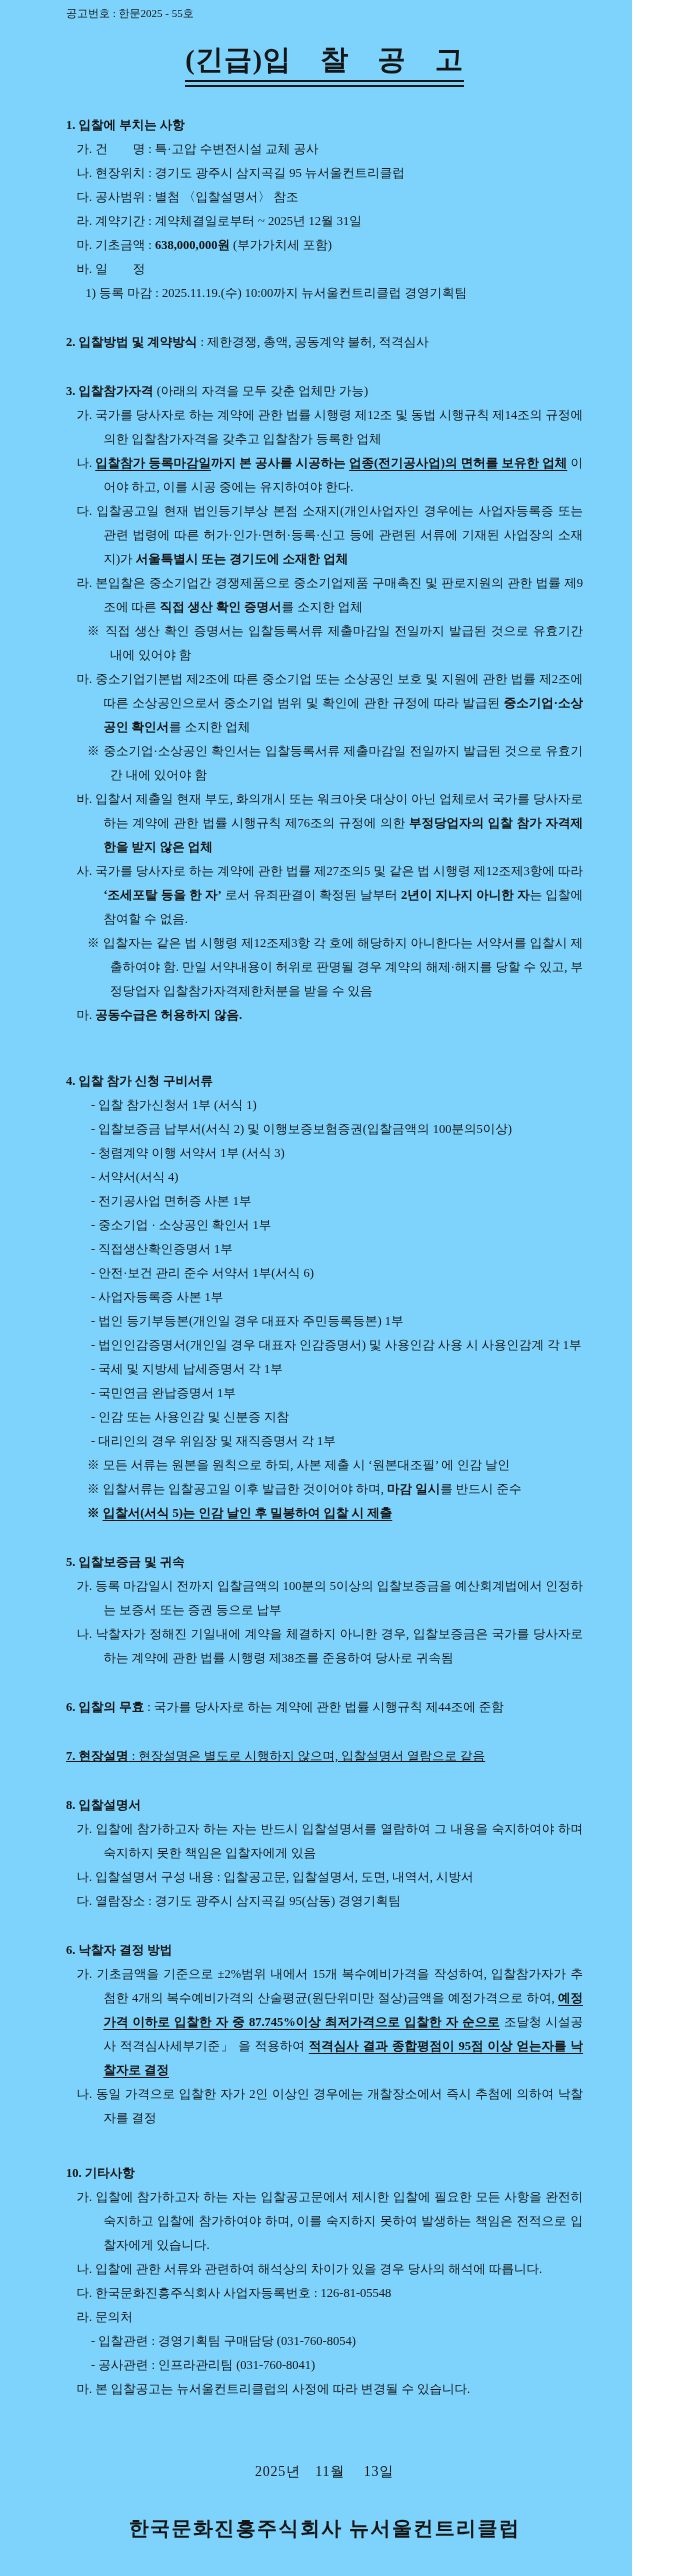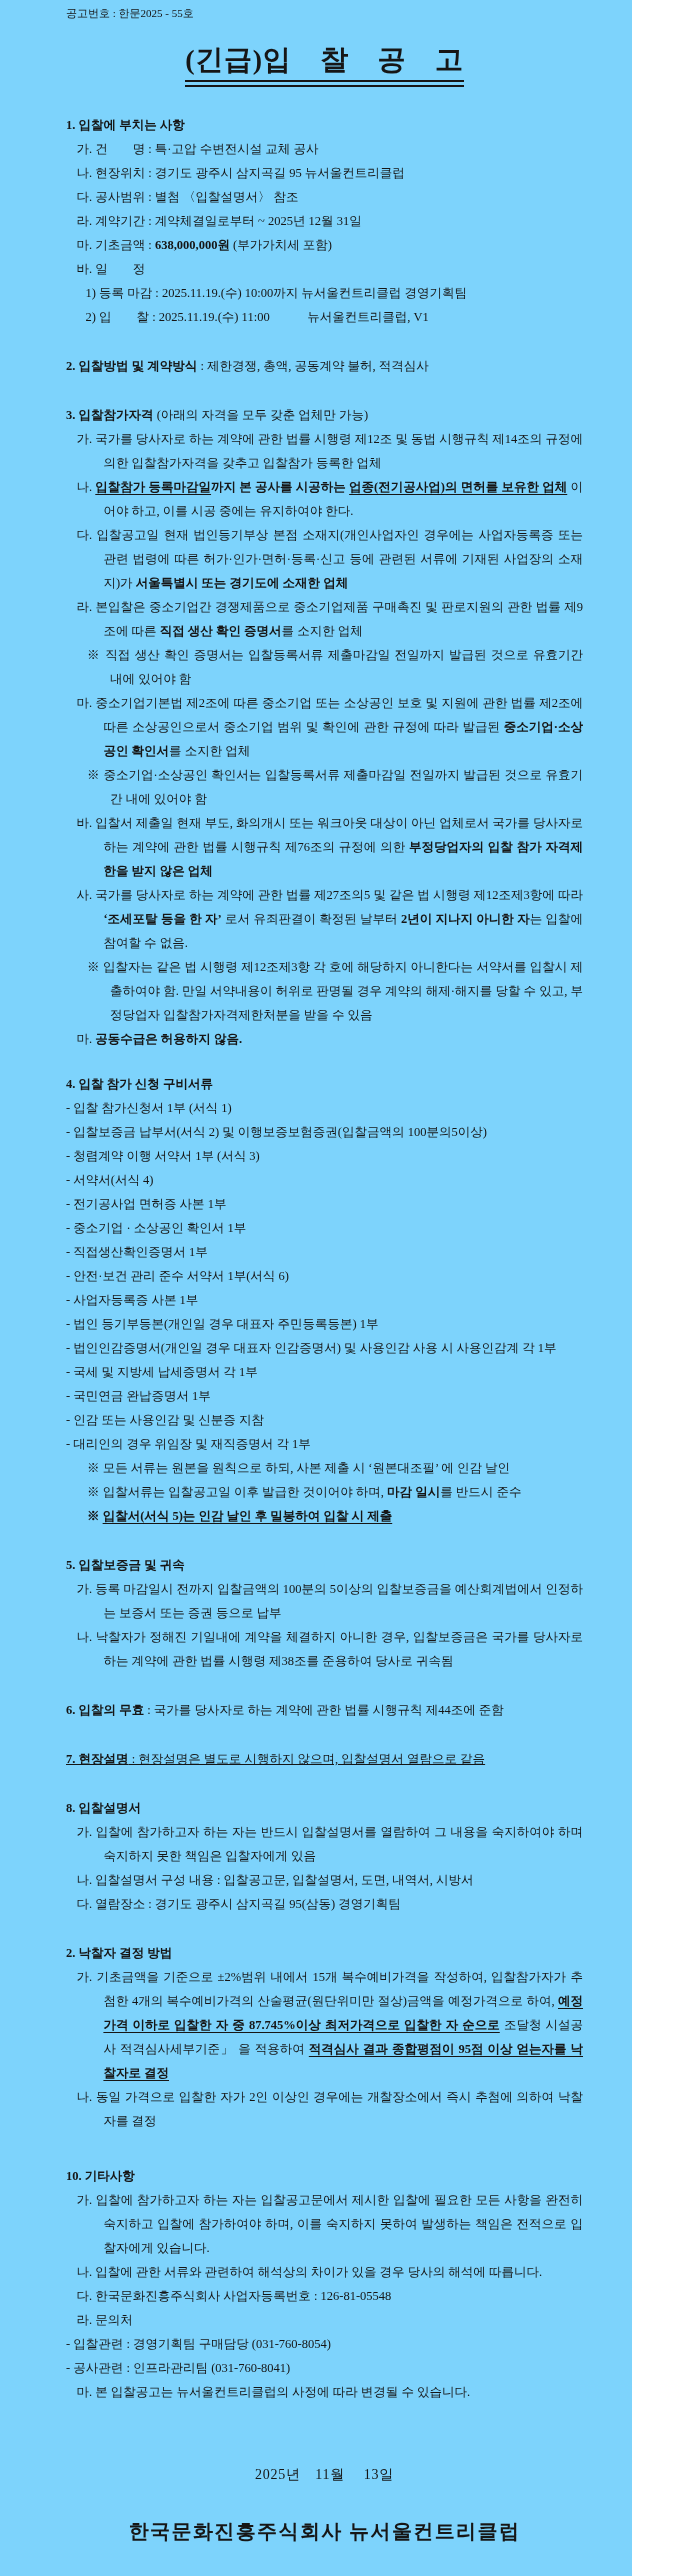--- a/index.html
+++ b/index.html
@@ -12,21 +12,21 @@
   }
   .docnum{margin:0;font-size:11px;line-height:16.7px;}
   .title-wrap{text-align:center;margin-top:21px;margin-bottom:9.7px;font-family:Liberation Serif, serif;}
   .title-inner{display:inline-block;}
   .title{font-size:28px;font-weight:bold;line-height:1.2;letter-spacing:0.7px;white-space:pre;}
   .title-underline{height:2.8px;border-top:2.1px solid #161616;border-bottom:2.8px solid #161616;margin-top:3.5px;}
   .ln{margin:0;text-align:justify;word-break:break-all;}
   .h{margin-left:0;}
   .i{margin-left:10.4px;padding-left:27px;text-indent:-27px;}
   .n{margin-left:21px;padding-left:23px;text-indent:-23px;}
-  .s{margin-left:0;padding-left:11.8px;text-indent:-11.8px;}
+  .s{margin-left:25px;padding-left:11.8px;text-indent:-11.8px;}
   .m{margin-left:19.5px;padding-left:26px;text-indent:-26px;}
   .b{font-weight:bold;}
   .u{text-decoration:underline;text-underline-offset:2.8px;text-decoration-thickness:1px;}
   .date-line{text-align:center;font-size:14px;margin-top:59px;letter-spacing:0.7px;}
   .footer-company{text-align:center;font-size:20px;font-weight:bold;letter-spacing:1.4px;margin-top:32px;}
 </style>
 </head>
 <body>
 
 <div class="page">
@@ -42,35 +42,34 @@
 
   <div>
       <p class="ln h" style="margin-top: 26.4px;"><span class="b">1. 입찰에 부치는 사항</span></p>
       <p class="ln i"><span>가. 건　　명 : 특·고압 수변전시설 교체 공사</span></p>
       <p class="ln i"><span>나. 현장위치 : 경기도 광주시 삼지곡길 95 뉴서울컨트리클럽</span></p>
       <p class="ln i"><span>다. 공사범위 : 별첨 〈입찰설명서〉 참조</span></p>
       <p class="ln i"><span>라. 계약기간 : 계약체결일로부터 ~ 2025년 12월 31일</span></p>
       <p class="ln i"><span>마. 기초금액 : </span><span class="b">638,000,000원</span><span> (부가가치세 포함)</span></p>
       <p class="ln i"><span>바. 일　　정</span></p>
       <p class="ln m"><span>1) 등록 마감 : 2025.11.19.(수) 10:00까지 뉴서울컨트리클럽 경영기획팀</span></p>
-      <p class="ln m"><span>2) 입　　찰 : 2025.11.19.(수) 11:00　　　뉴서울컨트리클럽, V1</span></p>
       <p class="ln h" style="margin-top: 25px;"><span class="b">2. 입찰방법 및 계약방식</span><span> : 제한경쟁, 총액, 공동계약 불허, 적격심사</span></p>
       <p class="ln h" style="margin-top: 25px;"><span class="b">3. 입찰참가자격</span><span> (아래의 자격을 모두 갖춘 업체만 가능)</span></p>
       <p class="ln i"><span>가. 국가를 당사자로 하는 계약에 관한 법률 시행령 제12조 및 동법 시행규칙 제14조의 규정에 의한 입찰참가자격을 갖추고 입찰참가 등록한 업체</span></p>
       <p class="ln i"><span>나. </span><span class="b u">입찰참가 등록마감일</span><span class="b">까지 본 공사를 시공하는 </span><span class="b u">업종(전기공사업)의 면허를 보유한 업체</span><span> 이어야 하고, 이를 시공 중에는 유지하여야 한다.</span></p>
       <p class="ln i"><span>다. 입찰공고일 현재 법인등기부상 본점 소재지(개인사업자인 경우에는 사업자등록증 또는 관련 법령에 따른 허가·인가·면허·등록·신고 등에 관련된 서류에 기재된 사업장의 소재지)가 </span><span class="b">서울특별시 또는 경기도에 소재한 업체</span></p>
       <p class="ln i"><span>라. 본입찰은 중소기업간 경쟁제품으로 중소기업제품 구매촉진 및 판로지원의 관한 법률 제9조에 따른 </span><span class="b">직접 생산 확인 증명서</span><span>를 소지한 업체</span></p>
       <p class="ln n"><span>※ 직접 생산 확인 증명서는 입찰등록서류 제출마감일 전일까지 발급된 것으로 유효기간 내에 있어야 함</span></p>
       <p class="ln i"><span>마. 중소기업기본법 제2조에 따른 중소기업 또는 소상공인 보호 및 지원에 관한 법률 제2조에 따른 소상공인으로서 중소기업 범위 및 확인에 관한 규정에 따라 발급된 </span><span class="b">중소기업·소상공인 확인서</span><span>를 소지한 업체</span></p>
       <p class="ln n"><span>※ 중소기업·소상공인 확인서는 입찰등록서류 제출마감일 전일까지 발급된 것으로 유효기간 내에 있어야 함</span></p>
       <p class="ln i"><span>바. 입찰서 제출일 현재 부도, 화의개시 또는 워크아웃 대상이 아닌 업체로서 국가를 당사자로 하는 계약에 관한 법률 시행규칙 제76조의 규정에 의한 </span><span class="b">부정당업자의 입찰 참가 자격제한을 받지 않은 업체</span></p>
       <p class="ln i"><span>사. 국가를 당사자로 하는 계약에 관한 법률 제27조의5 및 같은 법 시행령 제12조제3항에 따라 </span><span class="b">‘조세포탈 등을 한 자’</span><span> 로서 유죄판결이 확정된 날부터 </span><span class="b">2년이 지나지 아니한 자</span><span>는 입찰에 참여할 수 없음.</span></p>
       <p class="ln n"><span>※ 입찰자는 같은 법 시행령 제12조제3항 각 호에 해당하지 아니한다는 서약서를 입찰시 제출하여야 함. 만일 서약내용이 허위로 판명될 경우 계약의 해제·해지를 당할 수 있고, 부정당업자 입찰참가자격제한처분을 받을 수 있음</span></p>
       <p class="ln i"><span>마. </span><span class="b">공동수급은 허용하지 않음.</span></p>
-      <p class="ln h" style="margin-top: 21px;"><span class="b">4. 입찰 참가 신청 구비서류</span></p>
+      <p class="ln h" style="margin-top: 42px;"><span class="b">4. 입찰 참가 신청 구비서류</span></p>
       <p class="ln s"><span>- 입찰 참가신청서 1부 (서식 1)</span></p>
       <p class="ln s"><span>- 입찰보증금 납부서(서식 2) 및 이행보증보험증권(입찰금액의 100분의5이상)</span></p>
       <p class="ln s"><span>- 청렴계약 이행 서약서 1부 (서식 3)</span></p>
       <p class="ln s"><span>- 서약서(서식 4)</span></p>
       <p class="ln s"><span>- 전기공사업 면허증 사본 1부</span></p>
       <p class="ln s"><span>- 중소기업 · 소상공인 확인서 1부</span></p>
       <p class="ln s"><span>- 직접생산확인증명서 1부</span></p>
       <p class="ln s"><span>- 안전·보건 관리 준수 서약서 1부(서식 6)</span></p>
       <p class="ln s"><span>- 사업자등록증 사본 1부</span></p>
       <p class="ln s"><span>- 법인 등기부등본(개인일 경우 대표자 주민등록등본) 1부</span></p>
@@ -84,21 +83,21 @@
       <p class="ln n"><span class="b">※ </span><span class="b u">입찰서(서식 5)는 인감 날인 후 밀봉하여 입찰 시 제출</span></p>
       <p class="ln h" style="margin-top: 25px;"><span class="b">5. 입찰보증금 및 귀속</span></p>
       <p class="ln i"><span>가. 등록 마감일시 전까지 입찰금액의 100분의 5이상의 입찰보증금을 예산회계법에서 인정하는 보증서 또는 증권 등으로 납부</span></p>
       <p class="ln i"><span>나. 낙찰자가 정해진 기일내에 계약을 체결하지 아니한 경우, 입찰보증금은 국가를 당사자로 하는 계약에 관한 법률 시행령 제38조를 준용하여 당사로 귀속됨</span></p>
       <p class="ln h" style="margin-top: 25px;"><span class="b">6. 입찰의 무효</span><span> : 국가를 당사자로 하는 계약에 관한 법률 시행규칙 제44조에 준함</span></p>
       <p class="ln h" style="margin-top: 25px; text-decoration: underline;"><span class="b">7. 현장설명</span><span> : 현장설명은 별도로 시행하지 않으며, 입찰설명서 열람으로 같음</span></p>
       <p class="ln h" style="margin-top: 25px;"><span class="b">8. 입찰설명서</span></p>
       <p class="ln i"><span>가. 입찰에 참가하고자 하는 자는 반드시 입찰설명서를 열람하여 그 내용을 숙지하여야 하며 숙지하지 못한 책임은 입찰자에게 있음</span></p>
       <p class="ln i"><span>나. 입찰설명서 구성 내용 : 입찰공고문, 입찰설명서, 도면, 내역서, 시방서</span></p>
       <p class="ln i"><span>다. 열람장소 : 경기도 광주시 삼지곡길 95(삼동) 경영기획팀</span></p>
-      <p class="ln h" style="margin-top: 25px;"><span class="b">2. 낙찰자 결정 방법</span></p>
+      <p class="ln h" style="margin-top: 25px;"><span class="b">6. 낙찰자 결정 방법</span></p>
       <p class="ln i"><span>가. 기초금액을 기준으로 ±2%범위 내에서 15개 복수예비가격을 작성하여, 입찰참가자가 추첨한 4개의 복수예비가격의 산술평균(원단위미만 절상)금액을 예정가격으로 하여, </span><span class="b u">예정가격 이하로 입찰한 자 중 87.745%이상 최저가격으로 입찰한 자 순으로</span><span> 조달청 시설공사 적격심사세부기준」 을 적용하여 </span><span class="b u">적격심사 결과 종합평점이 95점 이상 얻는자를 낙찰자로 결정</span></p>
       <p class="ln i"><span>나. 동일 가격으로 입찰한 자가 2인 이상인 경우에는 개찰장소에서 즉시 추첨에 의하여 낙찰자를 결정</span></p>
       <p class="ln h" style="margin-top: 31px;"><span class="b">10. 기타사항</span></p>
       <p class="ln i"><span>가. 입찰에 참가하고자 하는 자는 입찰공고문에서 제시한 입찰에 필요한 모든 사항을 완전히 숙지하고 입찰에 참가하여야 하며, 이를 숙지하지 못하여 발생하는 책임은 전적으로 입찰자에게 있습니다.</span></p>
       <p class="ln i"><span>나. 입찰에 관한 서류와 관련하여 해석상의 차이가 있을 경우 당사의 해석에 따릅니다.</span></p>
       <p class="ln i"><span>다. 한국문화진흥주식회사 사업자등록번호 : 126-81-05548</span></p>
       <p class="ln i"><span>라. 문의처</span></p>
       <p class="ln s"><span>- 입찰관련 : 경영기획팀 구매담당 (031-760-8054)</span></p>
       <p class="ln s"><span>- 공사관련 : 인프라관리팀 (031-760-8041)</span></p>
       <p class="ln i"><span>마. 본 입찰공고는 뉴서울컨트리클럽의 사정에 따라 변경될 수 있습니다.</span></p>

